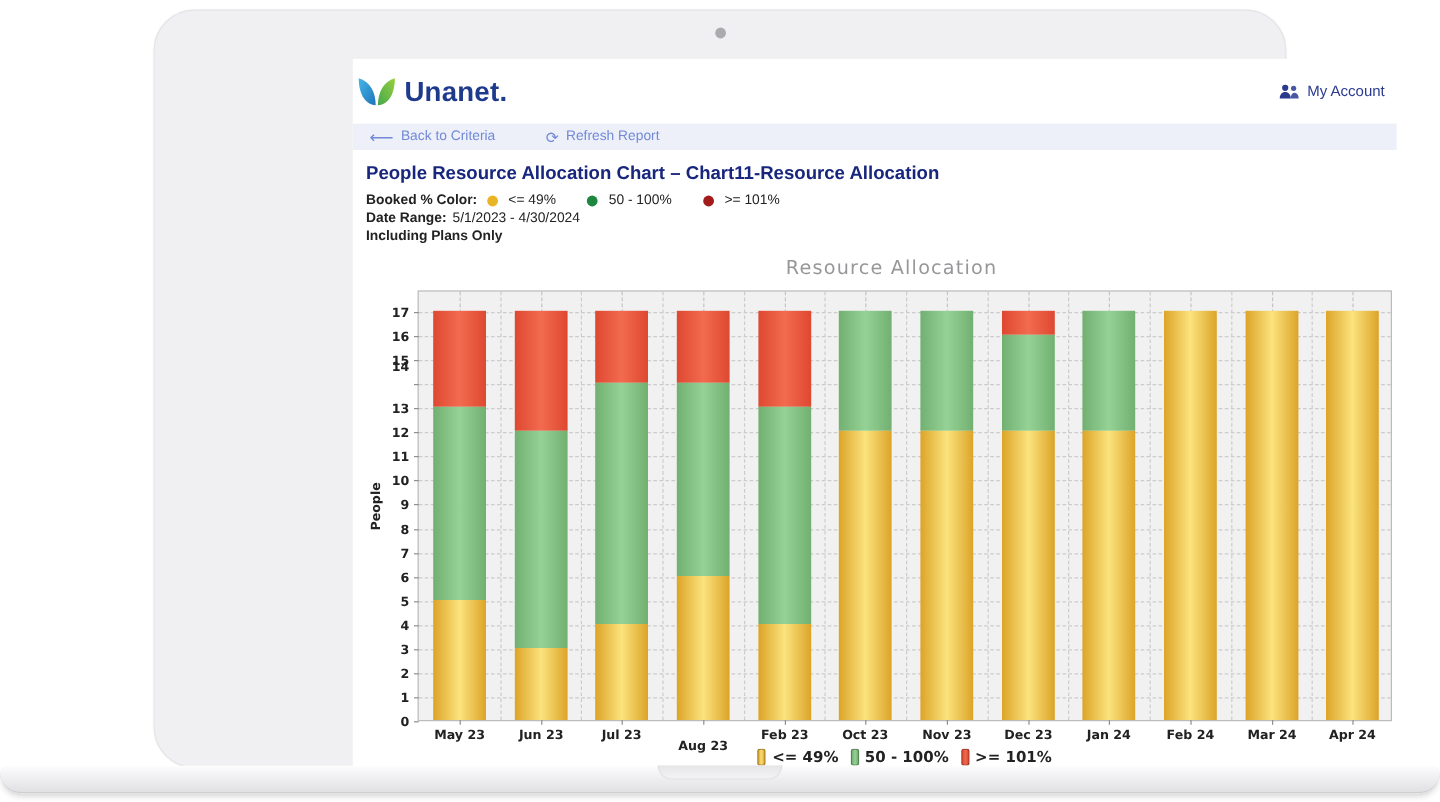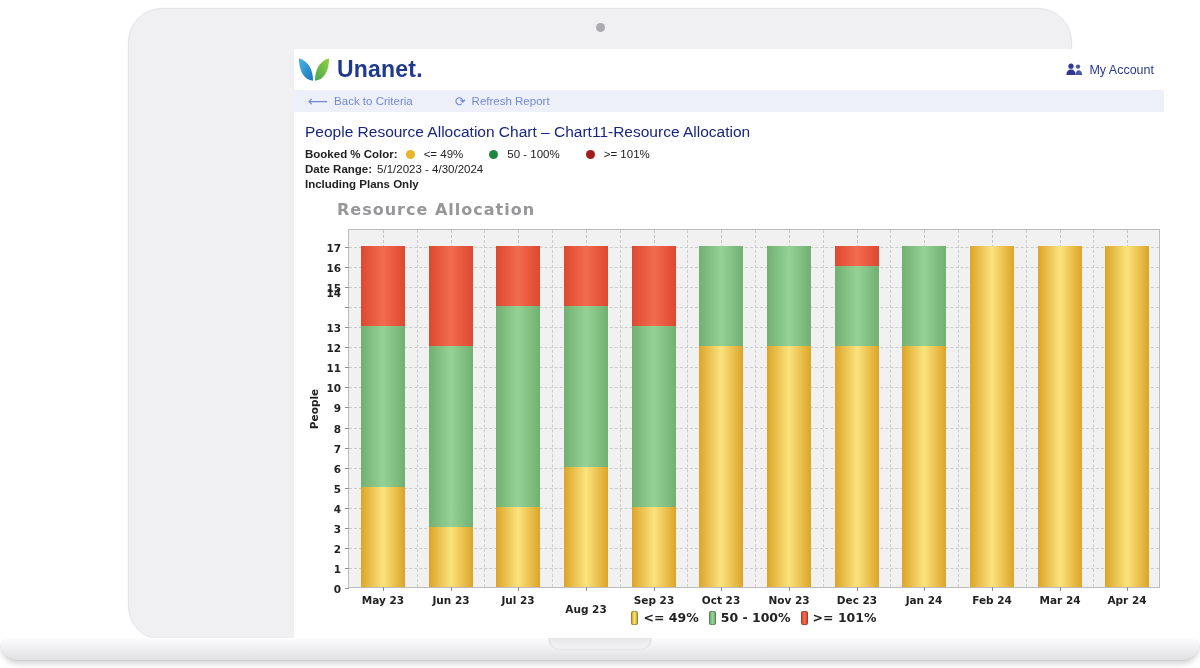--- a/index.html
+++ b/index.html
@@ -19,54 +19,54 @@
     box-shadow:0 4px 6px -2px rgba(0,0,0,0.20); }
   .base-notch { position:absolute; left:548px; top:638px; width:104px; height:12px;
     background:linear-gradient(#e6e6e9, #f5f5f7); border-radius:0 0 14px 14px;
     box-shadow:inset 0 -1px 2px rgba(0,0,0,0.08); }
 
   
   .screen { position:absolute; left:165px; top:40px; width:870px; height:590px;
     background:#ffffff; overflow:hidden; }
 
   
-  .navbar { display:flex; align-items:center; height:41px; padding:0 10px 0 4px;
+  .navbar { display:flex; align-items:center; height:54px; padding:0 10px 0 4px;
     background:#ffffff; }
   .logo { display:flex; align-items:flex-start; margin-right:22px; cursor:pointer; }
   .logo svg { width:32px; height:25px; margin-right:7px; }
   .logo-word { font-size:23px; font-weight:700; color:#1e3a8c; letter-spacing:0.2px;
     line-height:25px; }
   .nav-items { display:flex; align-items:center; gap:22px; }
   .nav-link { font-size:12.5px; color:#3aa065; cursor:pointer; white-space:nowrap; }
   .account { margin-left:auto; display:flex; align-items:center; gap:6px;
     color:#2b3a8f; font-size:12.5px; cursor:pointer; }
 
   
   .toolbar { display:flex; align-items:center; height:22px; gap:42px;
     background:#edf0f9; padding:0 14px; }
   .tool-link { display:flex; align-items:center; gap:6px; font-size:11.5px;
     color:#7289d6; cursor:pointer; }
   .tool-arrow { font-size:14px; line-height:11px; }
   .refresh-glyph { font-size:13px; line-height:11px; }
 
   
   .content { padding:11px 0 0 11px; }
-  .report-title { font-size:15.5px; font-weight:400; color:#18267d; margin-bottom:7px; }
+  .report-title { font-size:15.5px; font-weight:700; color:#18267d; margin-bottom:7px; }
   .meta-row { display:flex; align-items:center; font-size:11.5px; color:#222;
     margin-bottom:3px; }
   .meta-label { font-weight:700; margin-right:8px; }
   .dot-item { display:flex; align-items:center; margin-right:26px; }
   .dot { width:9px; height:9px; border-radius:50%; margin-right:9px; }
   .meta-plain { font-weight:400; }
   .meta-bold { font-weight:700;text-align:center; }
 
   
   .chart-font { font-family:"DejaVu Sans","Liberation Sans",sans-serif; }
-  .chart-title { width:812px; margin:10px 0 0 32px; text-align:left;
-    font-size:16px; font-weight:700; color:#97979a; letter-spacing:1px; }
+  .chart-title { width:812px; margin:10px 0 0 32px; text-align:center;
+    font-size:16px; font-weight:400; color:#97979a; letter-spacing:1px; }
   .chart-canvas { position:relative; width:812px; height:359px; margin:10px 0 0 43px;
     background:#f1f1f2; border:1px solid #bcbcbe; }
   .hgrid { position:absolute; left:0; width:100%; border-top:1px dashed #cccccd; }
   .vgrid { position:absolute; top:0; height:100%; border-left:1px dashed #cccccd; }
   .ctick-top { position:absolute; top:0; height:18px; border-left:1px dashed #c4c4c6; }
   .ctick-bot { position:absolute; top:100%; height:4px; border-left:1px solid #8f8f92; }
   .ytick { position:absolute; right:100%; width:4px; border-top:1px solid #8f8f92; }
   .ylabel { position:absolute; right:100%; margin-right:8px; width:30px; text-align:right;
     font-size:10.5px; font-weight:700; color:#222; transform:translateY(-50%); }
   .xlabel { position:absolute; top:100%; margin-top:7px; font-size:10.5px; font-weight:700;
@@ -237,21 +237,21 @@
             <div class="ctick-bot" style="left: 102px;"></div>
             <div class="xlabel" style="left: 102px;">Jun 23</div>
             <div class="ctick-top" style="left: 169px;"></div>
             <div class="ctick-bot" style="left: 169px;"></div>
             <div class="xlabel" style="left: 169px;">Jul 23</div>
             <div class="ctick-top" style="left: 237px;"></div>
             <div class="ctick-bot" style="left: 237px;"></div>
             <div class="xlabel" style="left: 237px; margin-top: 16px;">Aug 23</div>
             <div class="ctick-top" style="left: 305px;"></div>
             <div class="ctick-bot" style="left: 305px;"></div>
-            <div class="xlabel" style="left: 305px;">Sep 23</div>
+            <div class="xlabel" style="left: 305px;">Feb 23</div>
             <div class="ctick-top" style="left: 372px;"></div>
             <div class="ctick-bot" style="left: 372px;"></div>
             <div class="xlabel" style="left: 372px;">Oct 23</div>
             <div class="ctick-top" style="left: 440px;"></div>
             <div class="ctick-bot" style="left: 440px;"></div>
             <div class="xlabel" style="left: 440px;">Nov 23</div>
             <div class="ctick-top" style="left: 508px;"></div>
             <div class="ctick-bot" style="left: 508px;"></div>
             <div class="xlabel" style="left: 508px;">Dec 23</div>
             <div class="ctick-top" style="left: 575px;"></div>

